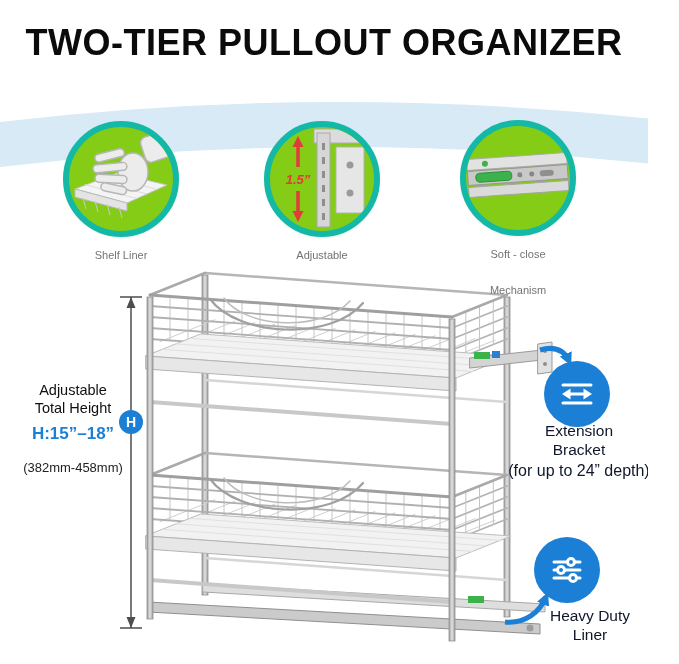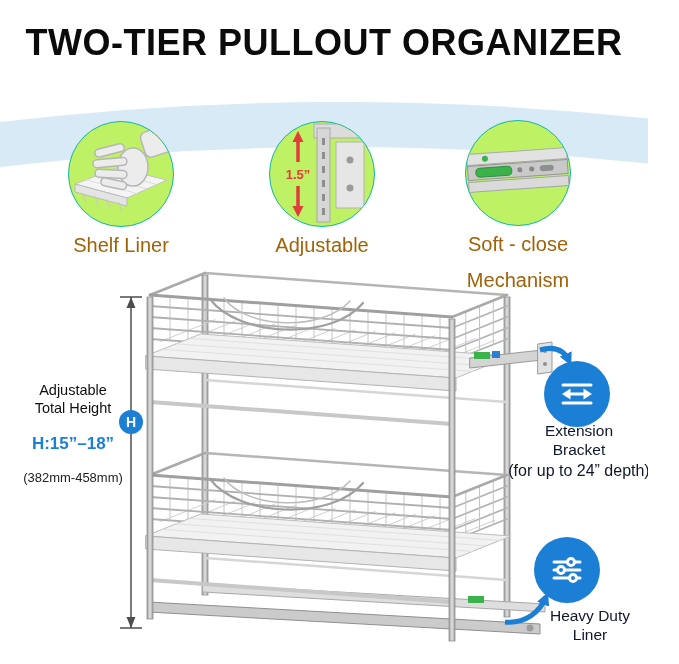--- a/index.html
+++ b/index.html
@@ -10,28 +10,28 @@
   .title{position:absolute;top:22px;left:0;width:100%;text-align:center;
          font-size:36px;font-weight:800;letter-spacing:.5px;color:#0b0b0b;white-space:nowrap;}
   .subtitle{position:absolute;top:67px;left:0;width:100%;text-align:center;
             font-size:20px;color:#1c1c1c;}
 
   .band-svg{position:absolute;left:0;top:0;z-index:0;}
   .main-svg{position:absolute;left:0;top:0;z-index:1;}
 
   .feature{position:absolute;width:120px;text-align:center;z-index:2;}
   .feature-circle{width:104px;height:104px;margin:0 auto;border-radius:50%;
-                  background:#bef264;border:1px solid #14b8a6;overflow:hidden;
-                  box-shadow:0 1px 3px rgba(0,0,0,.06);}
+                  background:#84cc16;border:6px solid #14b8a6;overflow:hidden;
+                  box-shadow:0 1px 3px rgba(0,0,0,.06);font-style:italic;}
   .feature-circle svg{display:block;}
-  .feature-label{margin-top:9px;font-size:20px;line-height:19px;color:#a16207;}
+  .feature-label{margin-top:9px;font-size:11px;line-height:19px;color:#737373;}
 
   .dim-text{position:absolute;left:18px;top:381px;width:110px;text-align:center;
             font-size:14.5px;line-height:18px;color:#0f0f0f;z-index:2;}
-  .dim-value{color:#1b7fd6;font-size:17px;font-weight:600;margin-top:18px;white-space:nowrap;}
+  .dim-value{color:#1b7fd6;font-size:17px;font-weight:600;margin-top:8px;white-space:nowrap;}
   .dim-metric{font-size:13px;margin-top:16px;color:#222;}
 
   .callout-circle{position:absolute;width:66px;height:66px;border-radius:50%;background:#1b7fd6;
                   display:flex;align-items:center;justify-content:center;z-index:2;}
   .callout-text{position:absolute;text-align:center;font-size:15.5px;line-height:19px;
                 color:#0f172a;z-index:2;}
   .callout-note{font-size:16px;margin-top:2px;white-space:nowrap;}
 </style>
 </head>
 <body>

